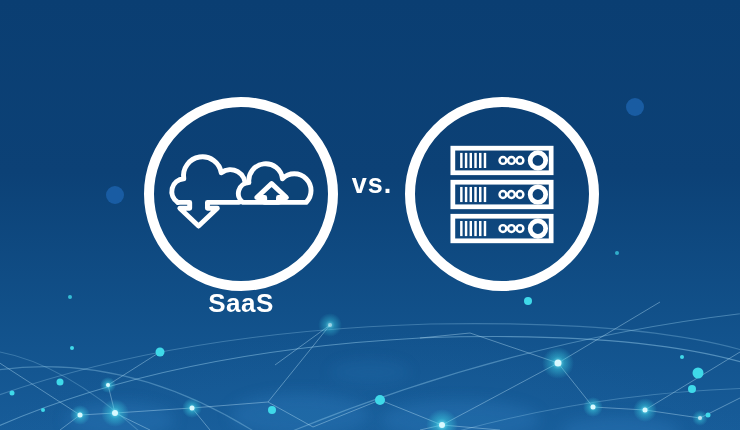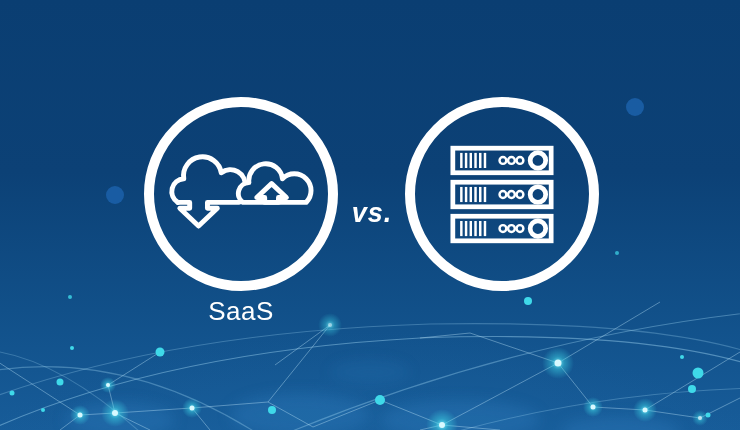--- a/index.html
+++ b/index.html
@@ -13,28 +13,28 @@
   .bg{position:absolute;left:0;top:0;width:740px;height:430px;}
   .circle{
     position:absolute;top:97px;width:194px;height:194px;
     border:10px solid #ffffff;border-radius:50%;
     box-sizing:border-box;
     display:flex;align-items:center;justify-content:center;
   }
   .circle.left{left:144px;}
   .circle.right{left:405px;}
   .vs{
-    position:absolute;left:372px;top:213px;
+    position:absolute;left:372px;top:184px;
     transform:translate(-50%,-50%);
-    color:#ffffff;font-size:27px;font-weight:bold;letter-spacing:1px;font-style:italic;
+    color:#ffffff;font-size:27px;font-weight:bold;letter-spacing:1px;
   }
   .label{
-    position:absolute;top:296px;width:200px;
+    position:absolute;top:288px;width:200px;
     text-align:center;color:#ffffff;
-    font-size:26px;font-weight:normal;letter-spacing:.5px;
+    font-size:26px;font-weight:bold;letter-spacing:.5px;
   }
   .label.saas{left:141px;}
   .label.onprem{left:402px;}
   .icon-svg{display:block;}
 </style>
 </head>
 <body>
 
 <div class="stage">
 

